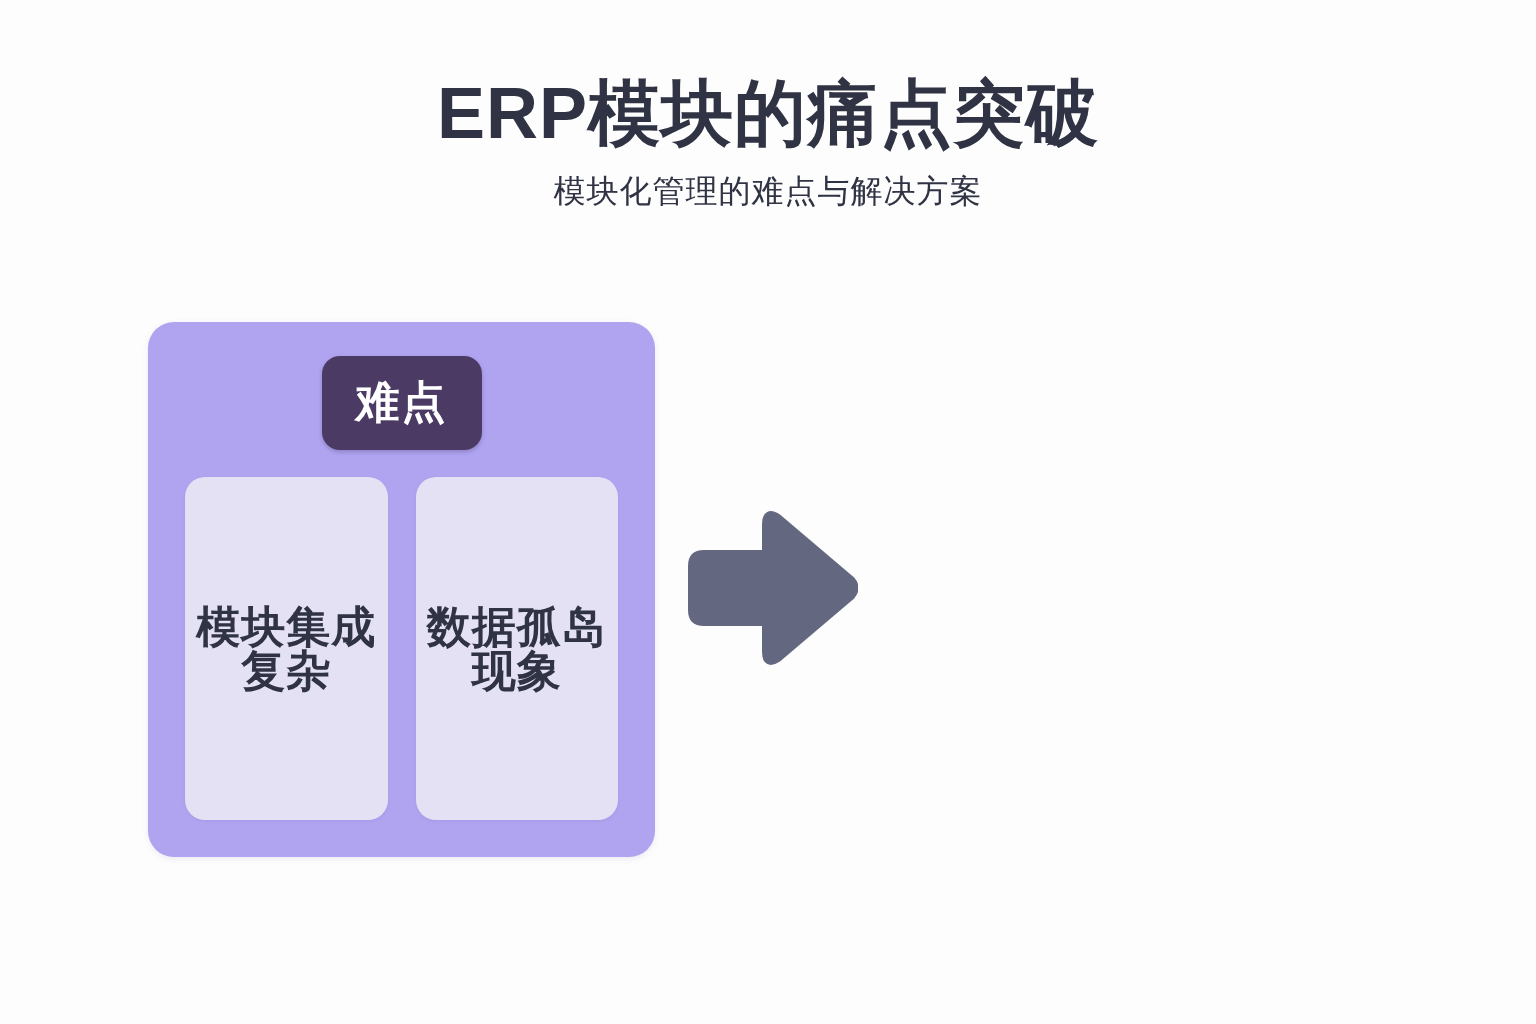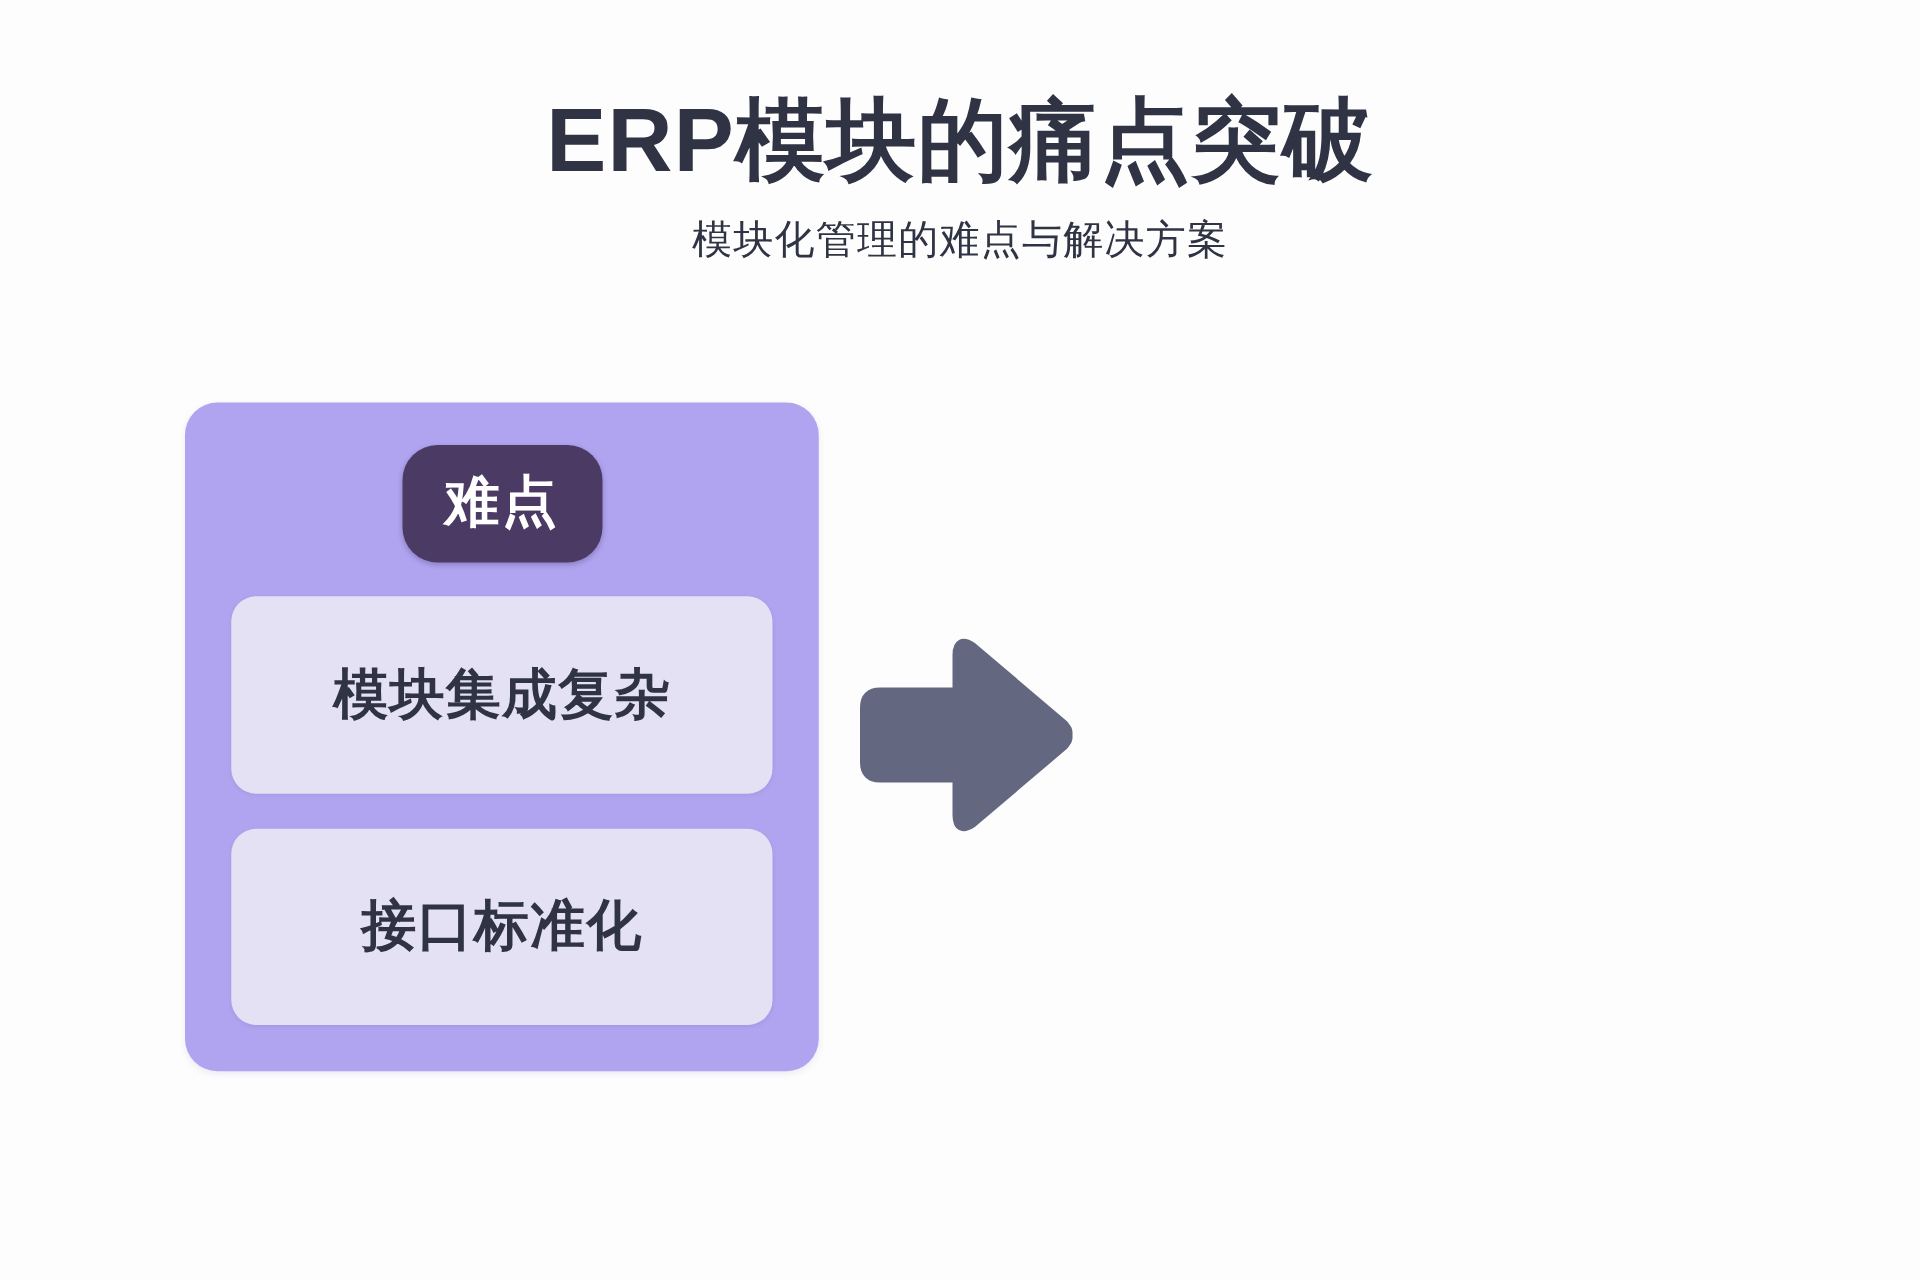--- a/index.html
+++ b/index.html
@@ -44,38 +44,38 @@
   .card.left  { left:148px; }
   .card.right { left:882px; }
 
   .badge {
     position:absolute;
     top:34px;
     left:50%;
     transform:translateX(-50%);
     background:#4b3b64;
     color:#ffffff;
-    border-radius:28px;
+    border-radius:18px;
     font-size:44px;
     font-weight:bold;
     letter-spacing:2px;
     line-height:1;
     padding:24px 34px 26px 34px;
     white-space:nowrap;
     box-shadow:0 2px 4px rgba(40,25,70,.25);
   }
 
   .items {
     position:absolute;
     left:37px;
     right:37px;
     top:155px;
     bottom:37px;
     display:flex;
-    flex-direction:column;
+    flex-direction:row;
     gap:28px;
   }
   .item {
     flex:1;
     background:#e4e1f4;
     border-radius:20px;
     display:flex;
     align-items:center;
     justify-content:center;
     color:#2f3343;
@@ -104,21 +104,21 @@
 
   <div class="header">
     <div class="title">ERP模块的痛点突破</div>
     <div class="subtitle">模块化管理的难点与解决方案</div>
   </div>
 
   <div class="card left">
     <div class="badge">难点</div>
     <div class="items">
       <div class="item">模块集成复杂</div>
-      <div class="item">接口标准化</div>
+      <div class="item">数据孤岛现象</div>
     </div>
   </div>
 
   <div class="arrow-wrap">
     <svg viewBox="0 0 170 160" xmlns="http://www.w3.org/2000/svg">
       <path d="M4 58 Q4 46 16 46 L78 46 L78 16 Q78 2 90 10 L163 72 Q170 80 163 88
                L90 150 Q78 158 78 144 L78 114 L16 114 Q4 114 4 102 Z" fill="#636880" stroke="#636880" stroke-width="8" stroke-linejoin="round"></path>
     </svg>
   </div>
 

